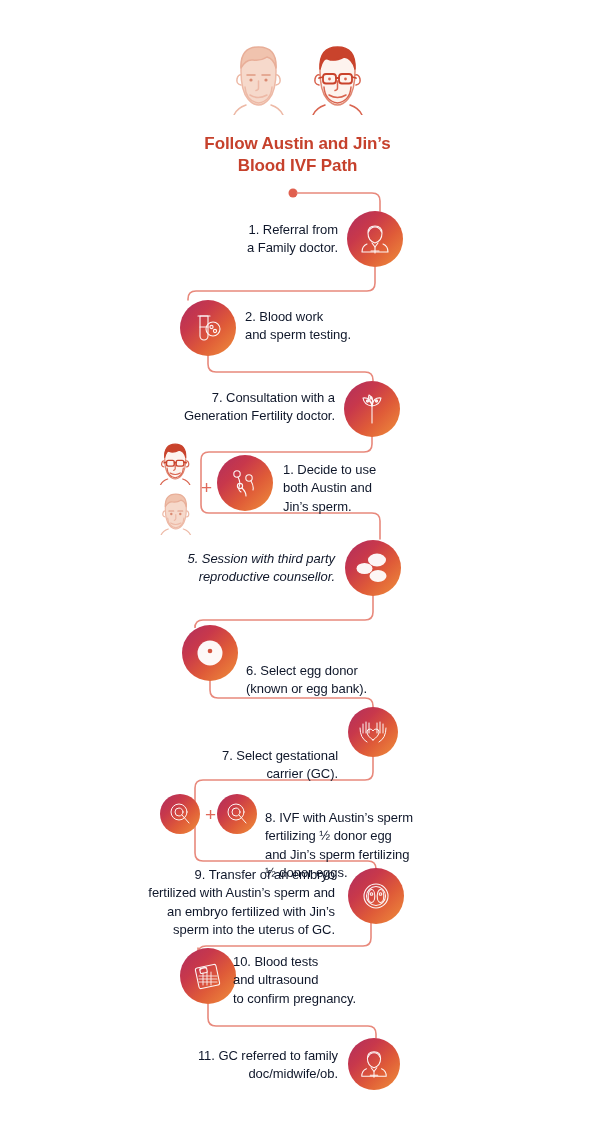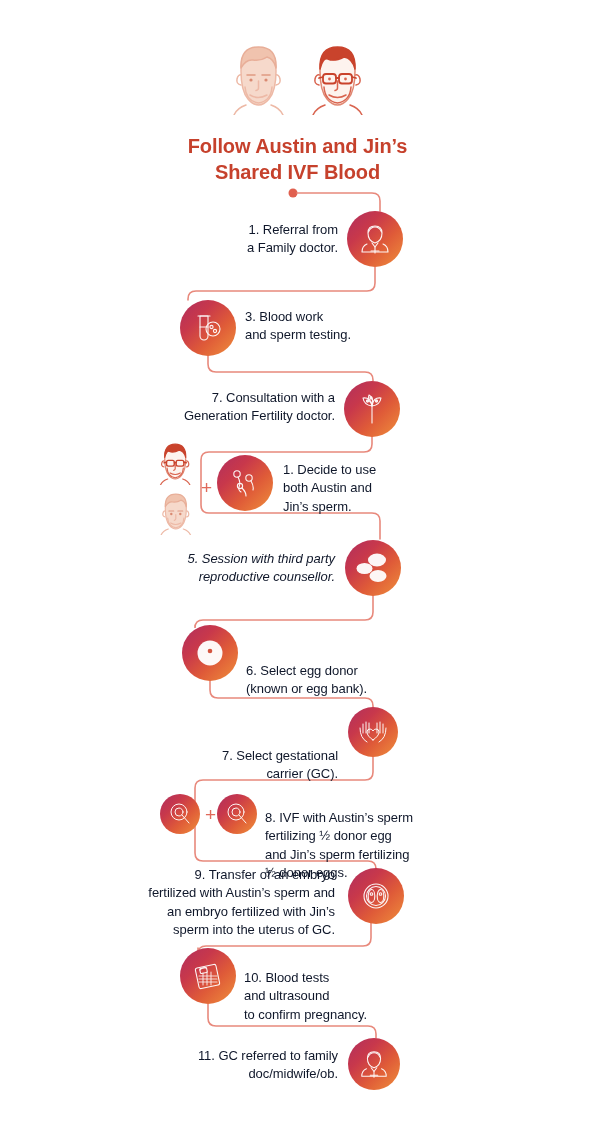--- a/index.html
+++ b/index.html
@@ -8,21 +8,21 @@
     font-family:"Liberation Sans","DejaVu Sans",sans-serif;
     -webkit-font-smoothing:antialiased;
   }
   .stage{position:absolute;inset:0;}
 
   
   .header{position:absolute;left:0;top:0;width:595px;text-align:center;}
   .faces{height:85px;display:flex;justify-content:center;align-items:flex-end;gap:2px;margin-top:30px;}
   .title{
     margin-top:18px;
-    font-size:20px;font-weight:bold;line-height:1.32;
+    font-size:17px;font-weight:bold;line-height:1.32;
     color:#c6412c;letter-spacing:-0.1px;
   }
   .title .l2{display:block;}
 
   
   .row{position:absolute;left:0;width:595px;height:0;}
   .node{
     position:absolute;border-radius:50%;
     background:linear-gradient(135deg,#b02f5e 0%,#c8384b 32%,#df5b38 62%,#ef8f3c 100%);
     display:flex;align-items:center;justify-content:center;
@@ -79,21 +79,21 @@
           <circle cx="46.5" cy="44" r="1.4" fill="#d9644f" stroke="none"></circle>
           <path d="M38.5 46 v7 q0 2 -2.5 2.5"></path>
           <path d="M30 60 q8.5 5 17 0"></path>
           <path d="M25 52 q1 14 13.5 16 q12.5 -2 13.5 -16"></path>
           <path d="M26 70 q-9 3 -12 10 M51 70 q9 3 12 10"></path>
         </g>
       </svg>
     </div>
     <div class="title">
       <span>Follow Austin and Jin’s</span>
-      <span class="l2">Shared IVF Blood</span>
+      <span class="l2">Blood IVF Path</span>
     </div>
   </div>
 
   <svg class="wires" viewBox="0 0 595 1140">
     <g fill="none" stroke="#e8897c" stroke-width="1.6" stroke-linecap="round">
 
       <circle cx="293" cy="193" r="4.5" fill="#e0604f" stroke="none"></circle>
       <path d="M297 193 H372 q8 0 8 8 V211"></path>
 
       <path d="M375 267 V283 q0 8 -8 8 H196 q-8 0 -8 8 V300"></path>
@@ -136,21 +136,21 @@
         <g fill="none" stroke="#ffffff" stroke-width="1.1" stroke-linecap="round" stroke-linejoin="round" opacity="0.95">
           <path d="M9 5 h8 v20 a4 4 0 0 1 -8 0 z"></path>
           <path d="M7 5 h12"></path>
           <path d="M9 16 h8"></path>
           <circle cx="22" cy="18" r="7"></circle>
           <circle cx="20.5" cy="16" r="1.6"></circle>
           <circle cx="24" cy="20" r="1.6"></circle>
         </g>
       </svg>
     </div>
-    <div class="label l" style="left:245px;top:308px;width:165px;">3. Blood work
+    <div class="label l" style="left:245px;top:308px;width:165px;">2. Blood work
 and sperm testing.</div>
   </div>
 
   <div class="row" style="top:0">
     <div class="node" style="left:344px;top:381px;width:56px;height:56px;">
       <svg width="34" height="34" viewBox="0 0 34 34">
         <g fill="none" stroke="#ffffff" stroke-width="1.1" stroke-linecap="round" stroke-linejoin="round" opacity="0.95">
           <path d="M17 31 V12"></path>
           <path d="M17 14 q-8 -1 -9 -8 q8 -1 9 8z"></path>
           <path d="M17 14 q8 -1 9 -8 q-8 -1 -9 8z"></path>
@@ -311,21 +311,21 @@
       <svg width="34" height="34" viewBox="0 0 34 34">
         <g fill="none" stroke="#ffffff" stroke-width="1.1" stroke-linecap="round" stroke-linejoin="round" opacity="0.95">
           <rect x="6" y="7" width="21" height="21" rx="2" transform="rotate(-12 16.5 17.5)"></rect>
           <path d="M9 11 q2 -3 6 -2"></path>
           <rect x="9" y="9" width="7" height="5" rx="1" transform="rotate(-12 12.5 11.5)"></rect>
           <path d="M8 17 h18 M8 20 h18 M8 23 h18" opacity="0.8"></path>
           <path d="M12 14 v12 M16 13 v13 M20 13 v13" opacity="0.8"></path>
         </g>
       </svg>
     </div>
-    <div class="label l" style="left:244px;top:953px;width:172px;margin-top:16px;">10. Blood tests
+    <div class="label l" style="left:233px;top:953px;width:172px;">10. Blood tests
 and ultrasound
 to confirm pregnancy.</div>
   </div>
 
   <div class="row" style="top:0">
     <div class="node" style="left:348px;top:1038px;width:52px;height:52px;">
       <svg width="32" height="32" viewBox="0 0 34 34">
         <g fill="none" stroke="#ffffff" stroke-width="1.1" stroke-linecap="round" stroke-linejoin="round" opacity="0.95">
           <path d="M10 11 q0 -7 7 -7 q7 0 7 7 q0 8 -7 10 q-7 -2 -7 -10z"></path>
           <path d="M10.5 10 q2 -5 6.5 -5 q4.5 0 6.5 5"></path>

